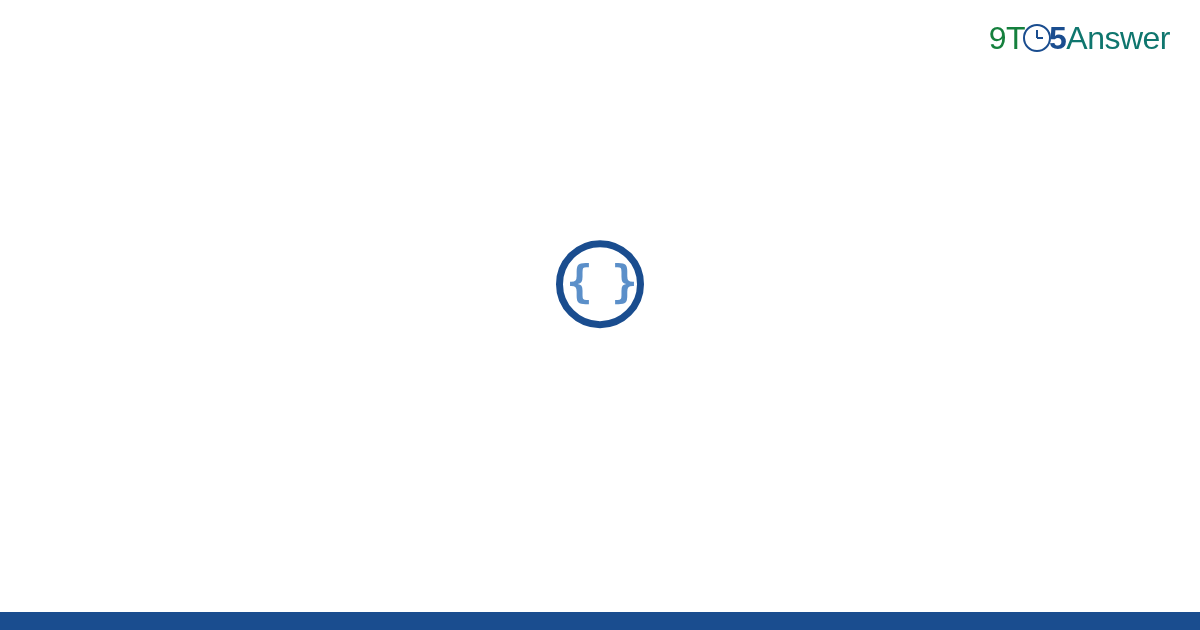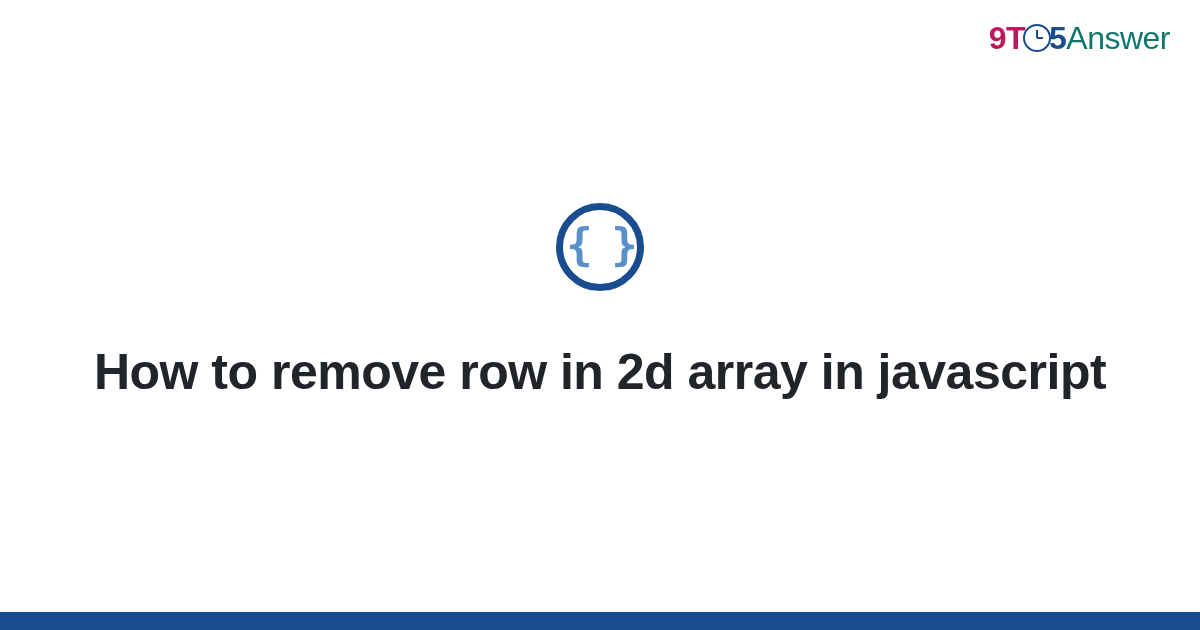--- a/index.html
+++ b/index.html
@@ -17,22 +17,22 @@
     }
     .brand {
       position: absolute;
       top: 20px;
       right: 30px;
       font-size: 32px;
       font-weight: 600;
       letter-spacing: -0.5px;
     }
     .brand-9t {
-      color: #be185d;
-      font-weight: 700;
+      color: #15803d;
+      font-weight: 400;
       text-align: center;
     }
     .brand-clock {
       display: inline-flex;
       align-items: center;
       justify-content: center;
       width: 28px;
       height: 28px;
       border: 2.5px solid #1a4d8f;
       border-radius: 50%;
@@ -117,16 +117,15 @@
 <body>
 
 <div class="brand">
   <span class="brand-9t">9T</span><span class="brand-clock"></span><span class="brand-5">5</span><span class="brand-answer">Answer</span>
 </div>
 
 <div class="content">
   <div class="icon-wrap">
     <span class="icon-braces">{ }</span>
   </div>
-  <h1 class="title">How to remove row in 2d array in javascript</h1>
 </div>
 
 <div class="footer-bar"></div>
 
 </body></html>

